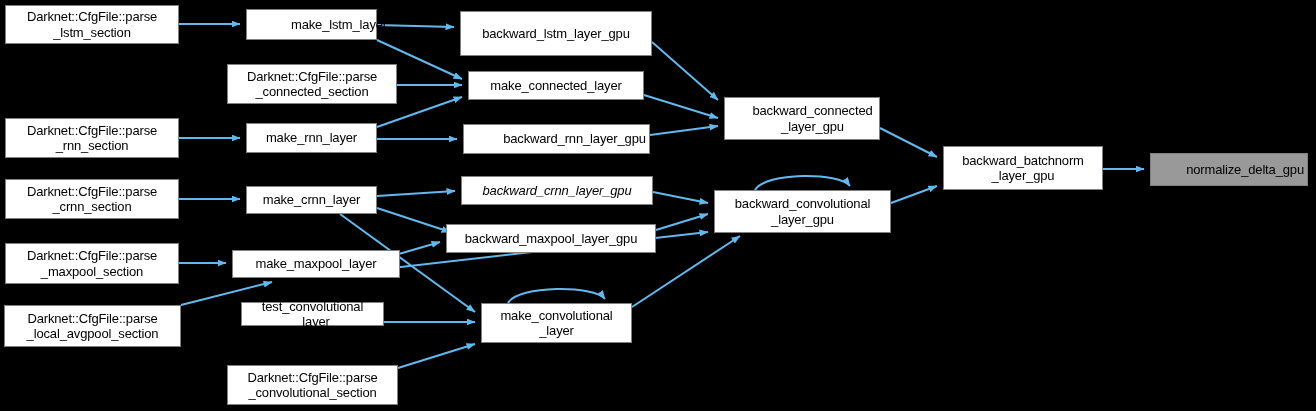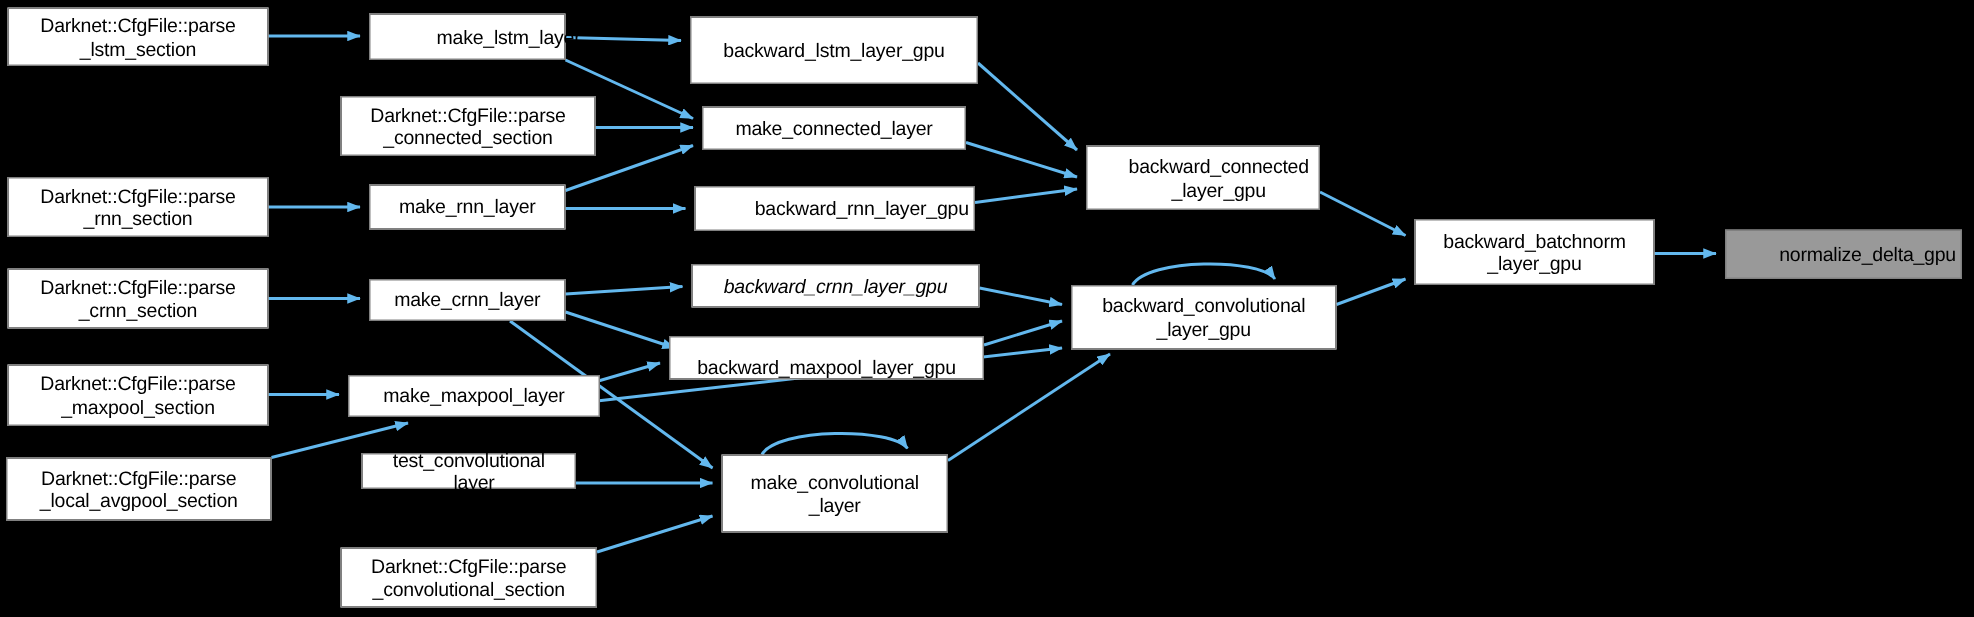--- a/index.html
+++ b/index.html
@@ -109,23 +109,23 @@
       <div class="node-box highlight" style="left: 1150px; top: 153px; width: 158px; height: 33px; text-align: right;"><span class="node-label">normalize_delta_gpu</span></div>
       <div class="node-box" style="left: 5px; top: 179px; width: 174px; height: 40px;"><span class="node-label">Darknet::CfgFile::parse
 _crnn_section</span></div>
       <div class="node-box" style="left: 246px; top: 186px; width: 131px; height: 28px; justify-content: flex-end;"><span class="node-label">make_crnn_layer</span></div>
       <div class="node-box" style="left: 461px; top: 176px; width: 192px; height: 29px; font-style: italic;"><span class="node-label">backward_crnn_layer_gpu</span></div>
       <div class="node-box" style="left: 714px; top: 190px; width: 177px; height: 43px;"><span class="node-label">backward_convolutional
 _layer_gpu</span></div>
       <div class="node-box" style="left: 5px; top: 243px; width: 174px; height: 41px;"><span class="node-label">Darknet::CfgFile::parse
 _maxpool_section</span></div>
       <div class="node-box" style="left: 232px; top: 250px; width: 168px; height: 28px;"><span class="node-label">make_maxpool_layer</span></div>
-      <div class="node-box" style="left: 446px; top: 224px; width: 210px; height: 29px; align-items: flex-end;"><span class="node-label">backward_maxpool_layer_gpu</span></div>
+      <div class="node-box" style="left: 446px; top: 224px; width: 210px; height: 29px;"><span class="node-label">backward_maxpool_layer_gpu</span></div>
       <div class="node-box" style="left: 4px; top: 305px; width: 177px; height: 42px;"><span class="node-label">Darknet::CfgFile::parse
 _local_avgpool_section</span></div>
       <div class="node-box" style="left: 241px; top: 302px; width: 143px; height: 24px;"><span class="node-label">test_convolutional
 _layer</span></div>
-      <div class="node-box" style="left: 481px; top: 303px; width: 151px; height: 52px;"><span class="node-label">make_convolutional
+      <div class="node-box" style="left: 481px; top: 303px; width: 151px; height: 40px;"><span class="node-label">make_convolutional
 _layer</span></div>
       <div class="node-box" style="left: 227px; top: 365px; width: 171px; height: 40px;"><span class="node-label">Darknet::CfgFile::parse
 _convolutional_section</span></div>
     </div>
 </div>
 
 </body></html>

